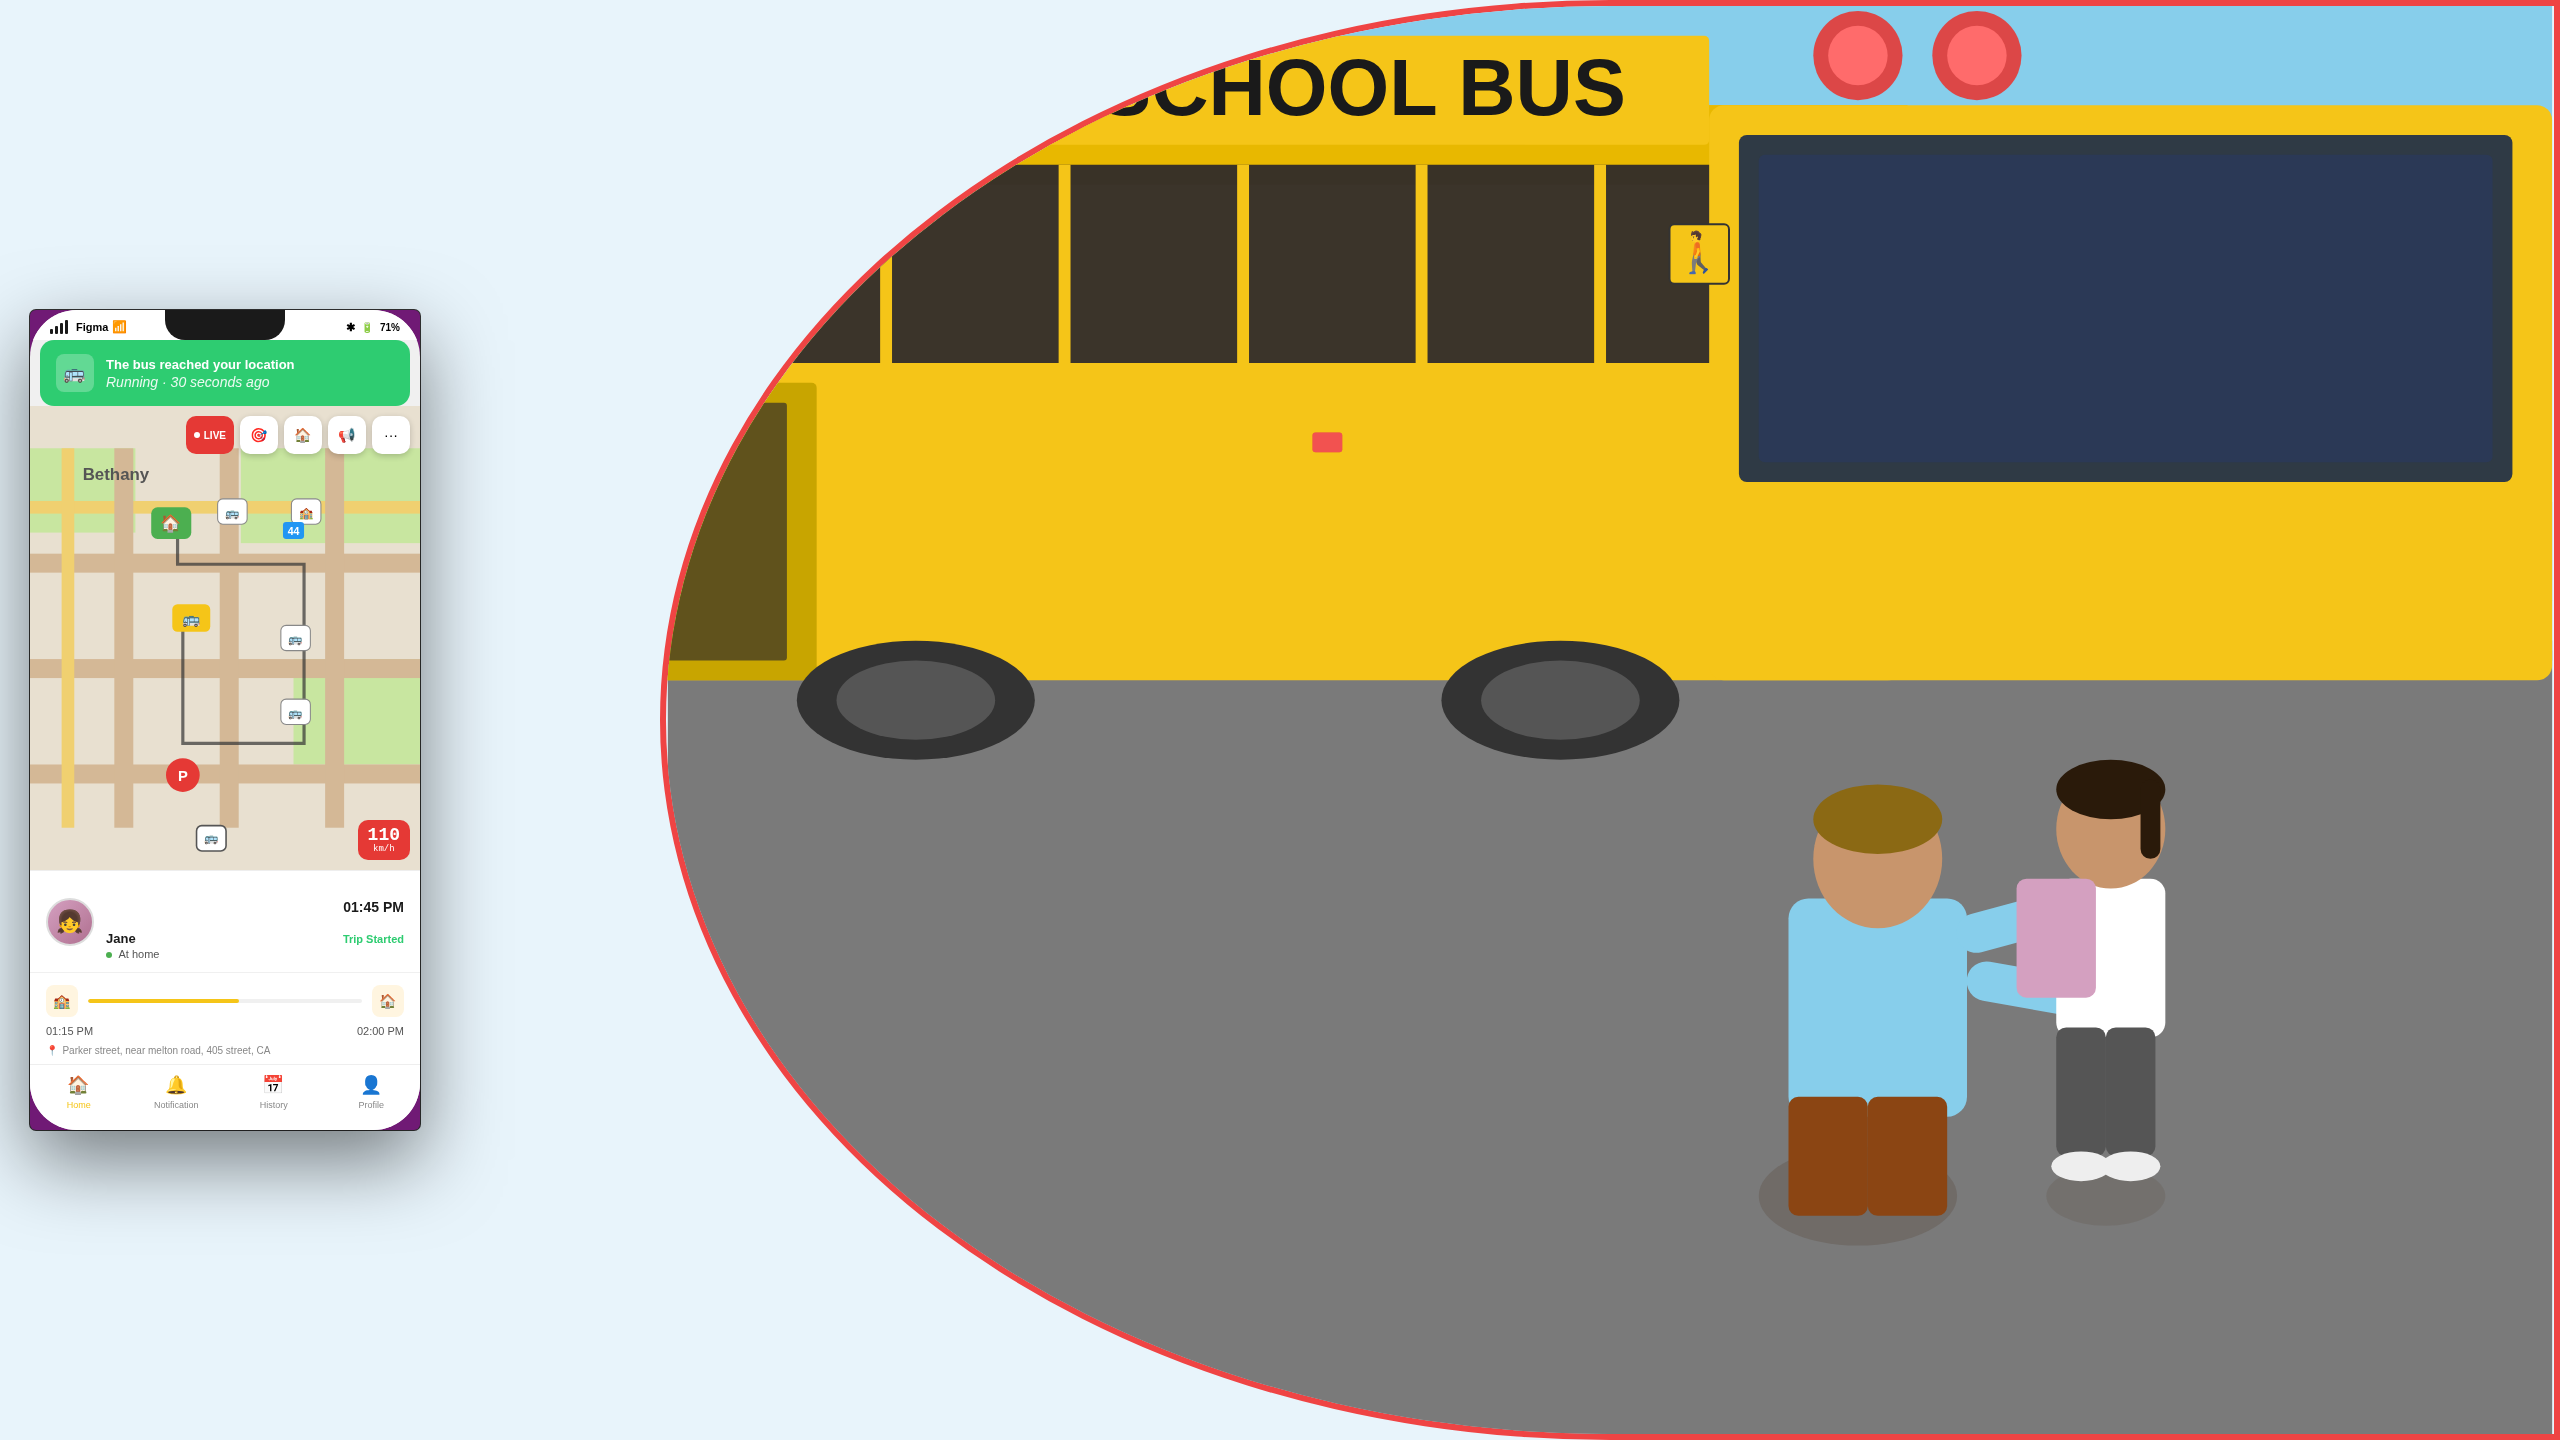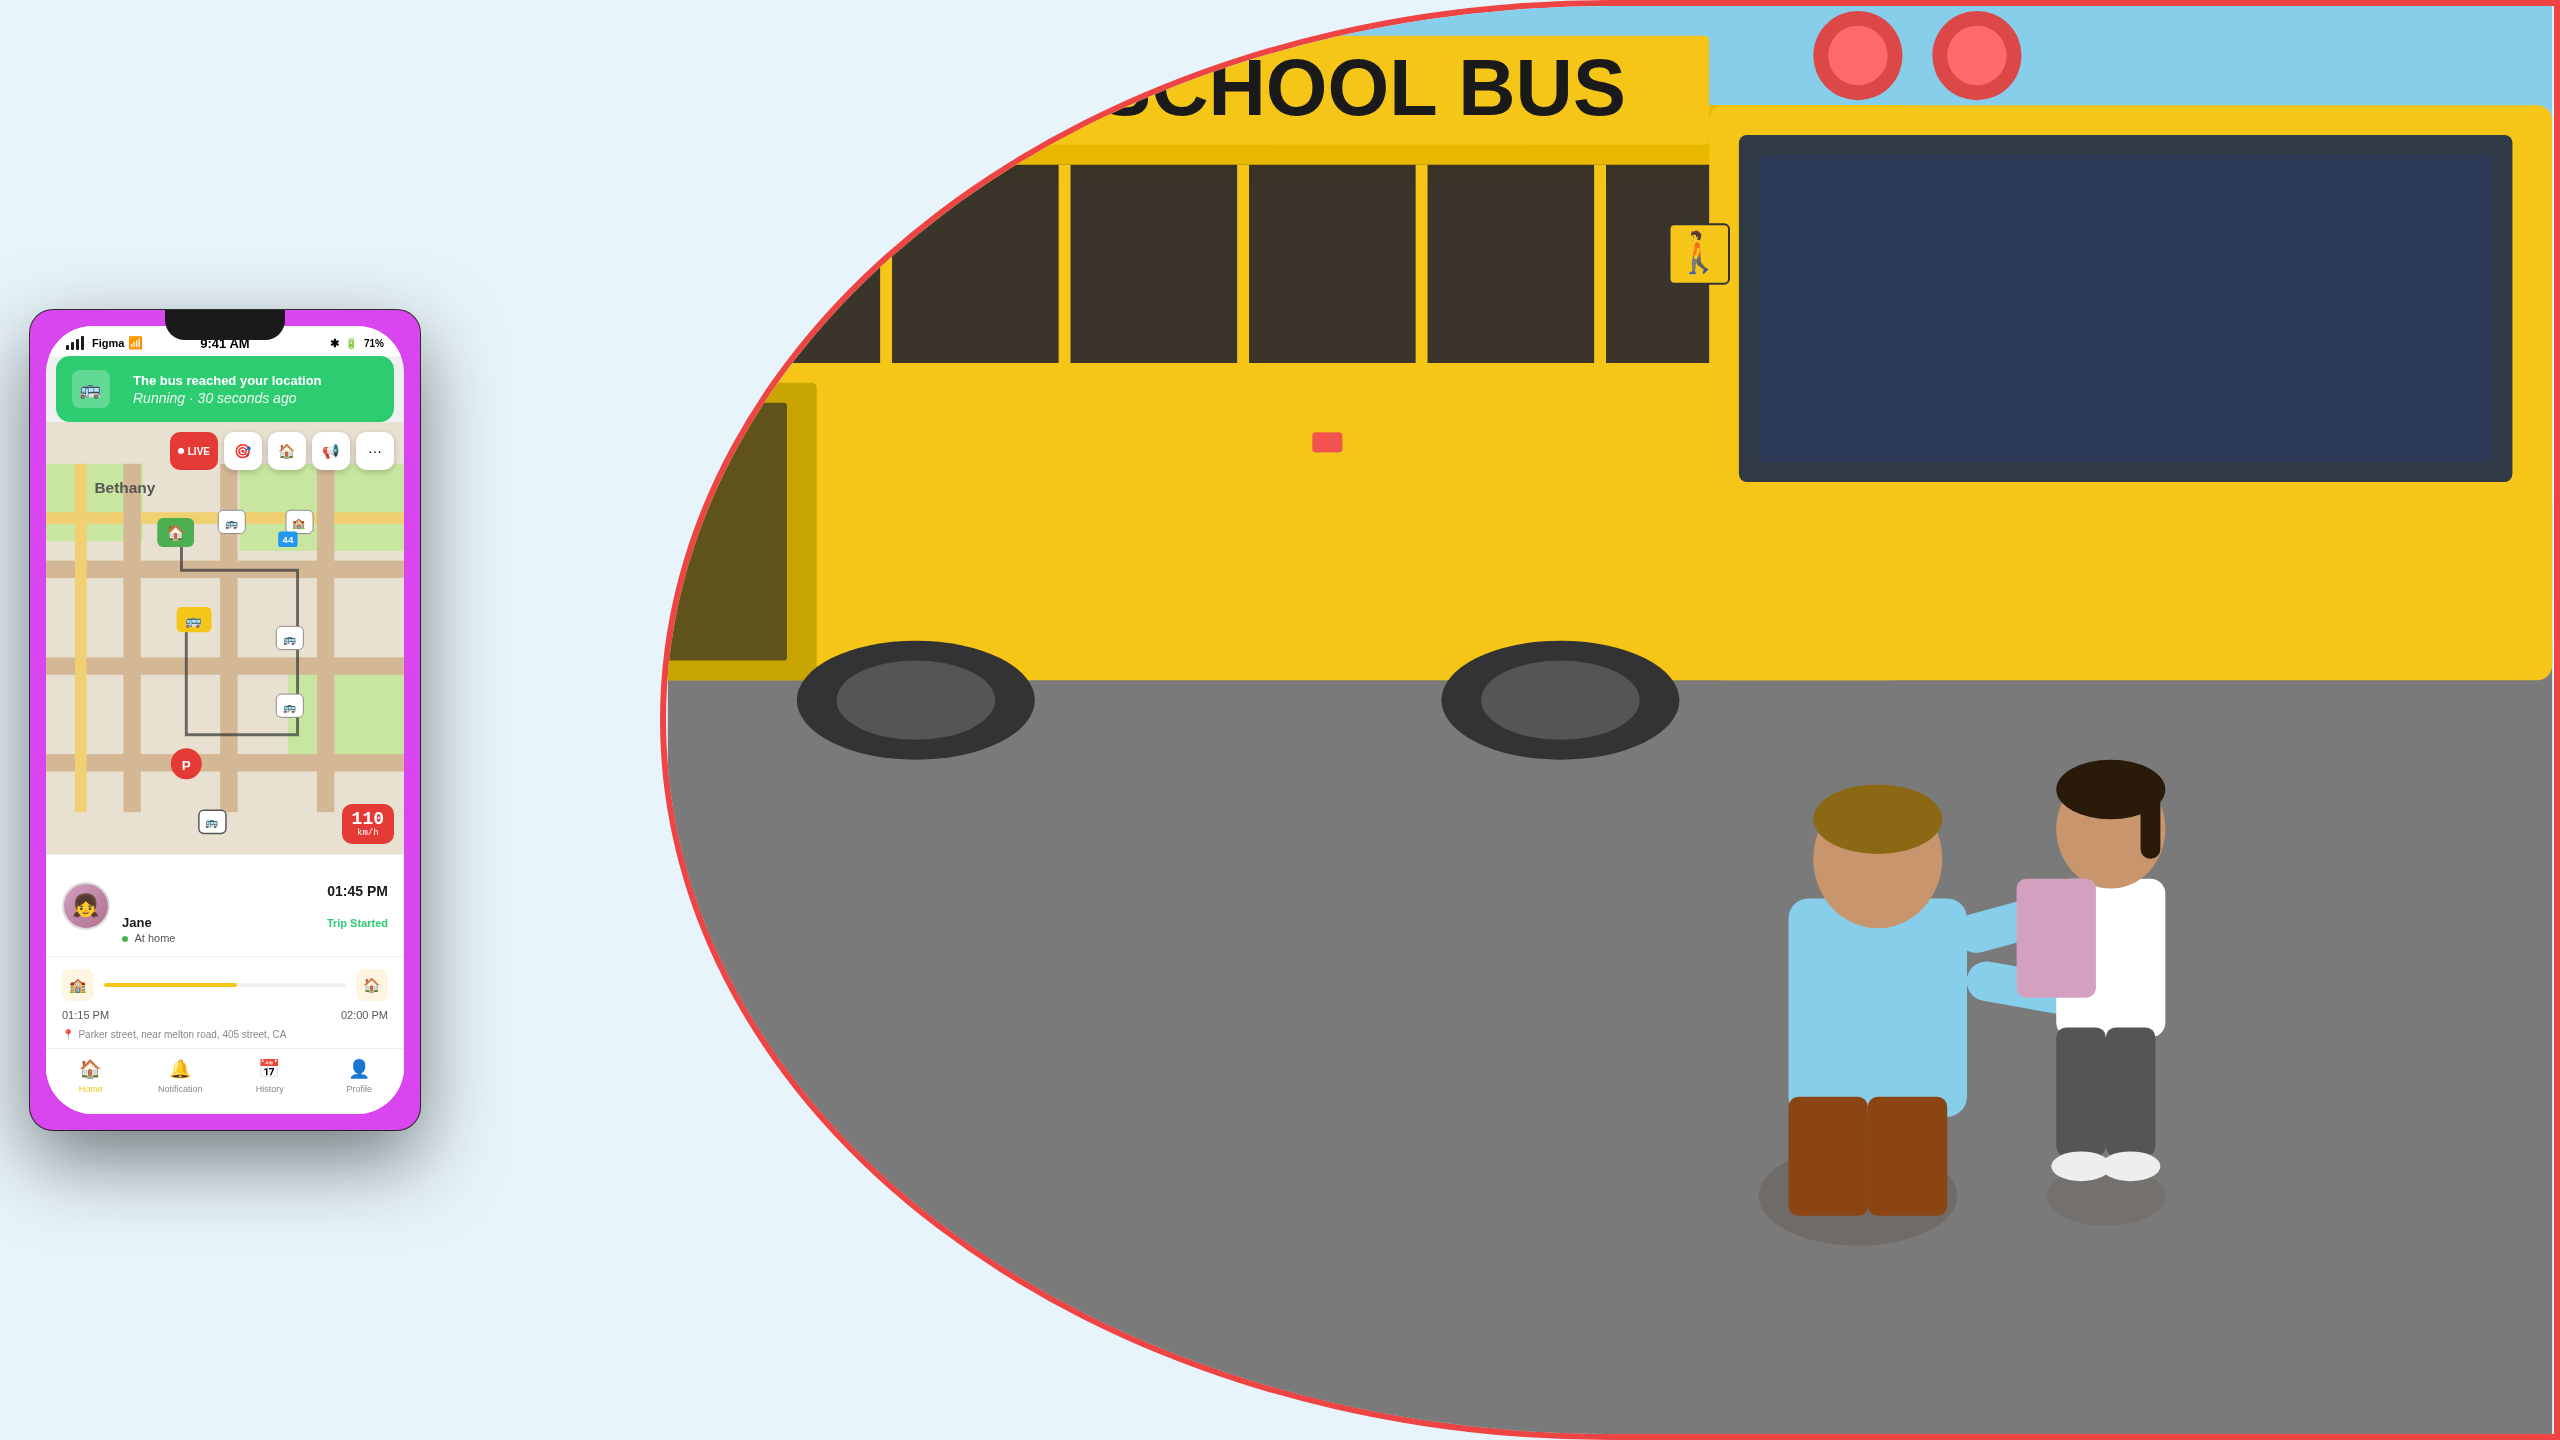--- a/index.html
+++ b/index.html
@@ -40,23 +40,23 @@
       top: 50%;
       transform: translateY(-50%);
       width: 390px;
       height: 820px;
       z-index: 10;
     }
 
     .phone-frame {
       width: 100%;
       height: 100%;
-      background: #d946ef;
-      border-radius: 23px;
-      padding: 16px;
+      background: #701a75;
+      border-radius: 6px;
+      padding: 0;
       box-shadow: 0 30px 80px rgba(0,0,0,0.5), 0 0 0 1px #333;
       position: relative;
     }
 
     .phone-screen {
       width: 100%;
       height: 100%;
       background: #f0f0f0;
       border-radius: 47px;
       overflow: hidden;
@@ -109,21 +109,21 @@
       height: 38px;
       background: rgba(255,255,255,0.25);
       border-radius: 8px;
       display: flex;
       align-items: center;
       justify-content: center;
       flex-shrink: 0;
       font-size: 18px;
     }
 
-    .notif-text { color: white; margin-left: 11px; }
+    .notif-text { color: white; }
     .notif-title { font-size: 13px; font-weight: 600; margin-bottom: 2px; }
     .notif-subtitle { font-size: 14px; font-style: italic; opacity: 0.9; }
 
     
     .map-area {
       flex: 1;
       position: relative;
       overflow: hidden;
       background: #e8e0d0;
     }

